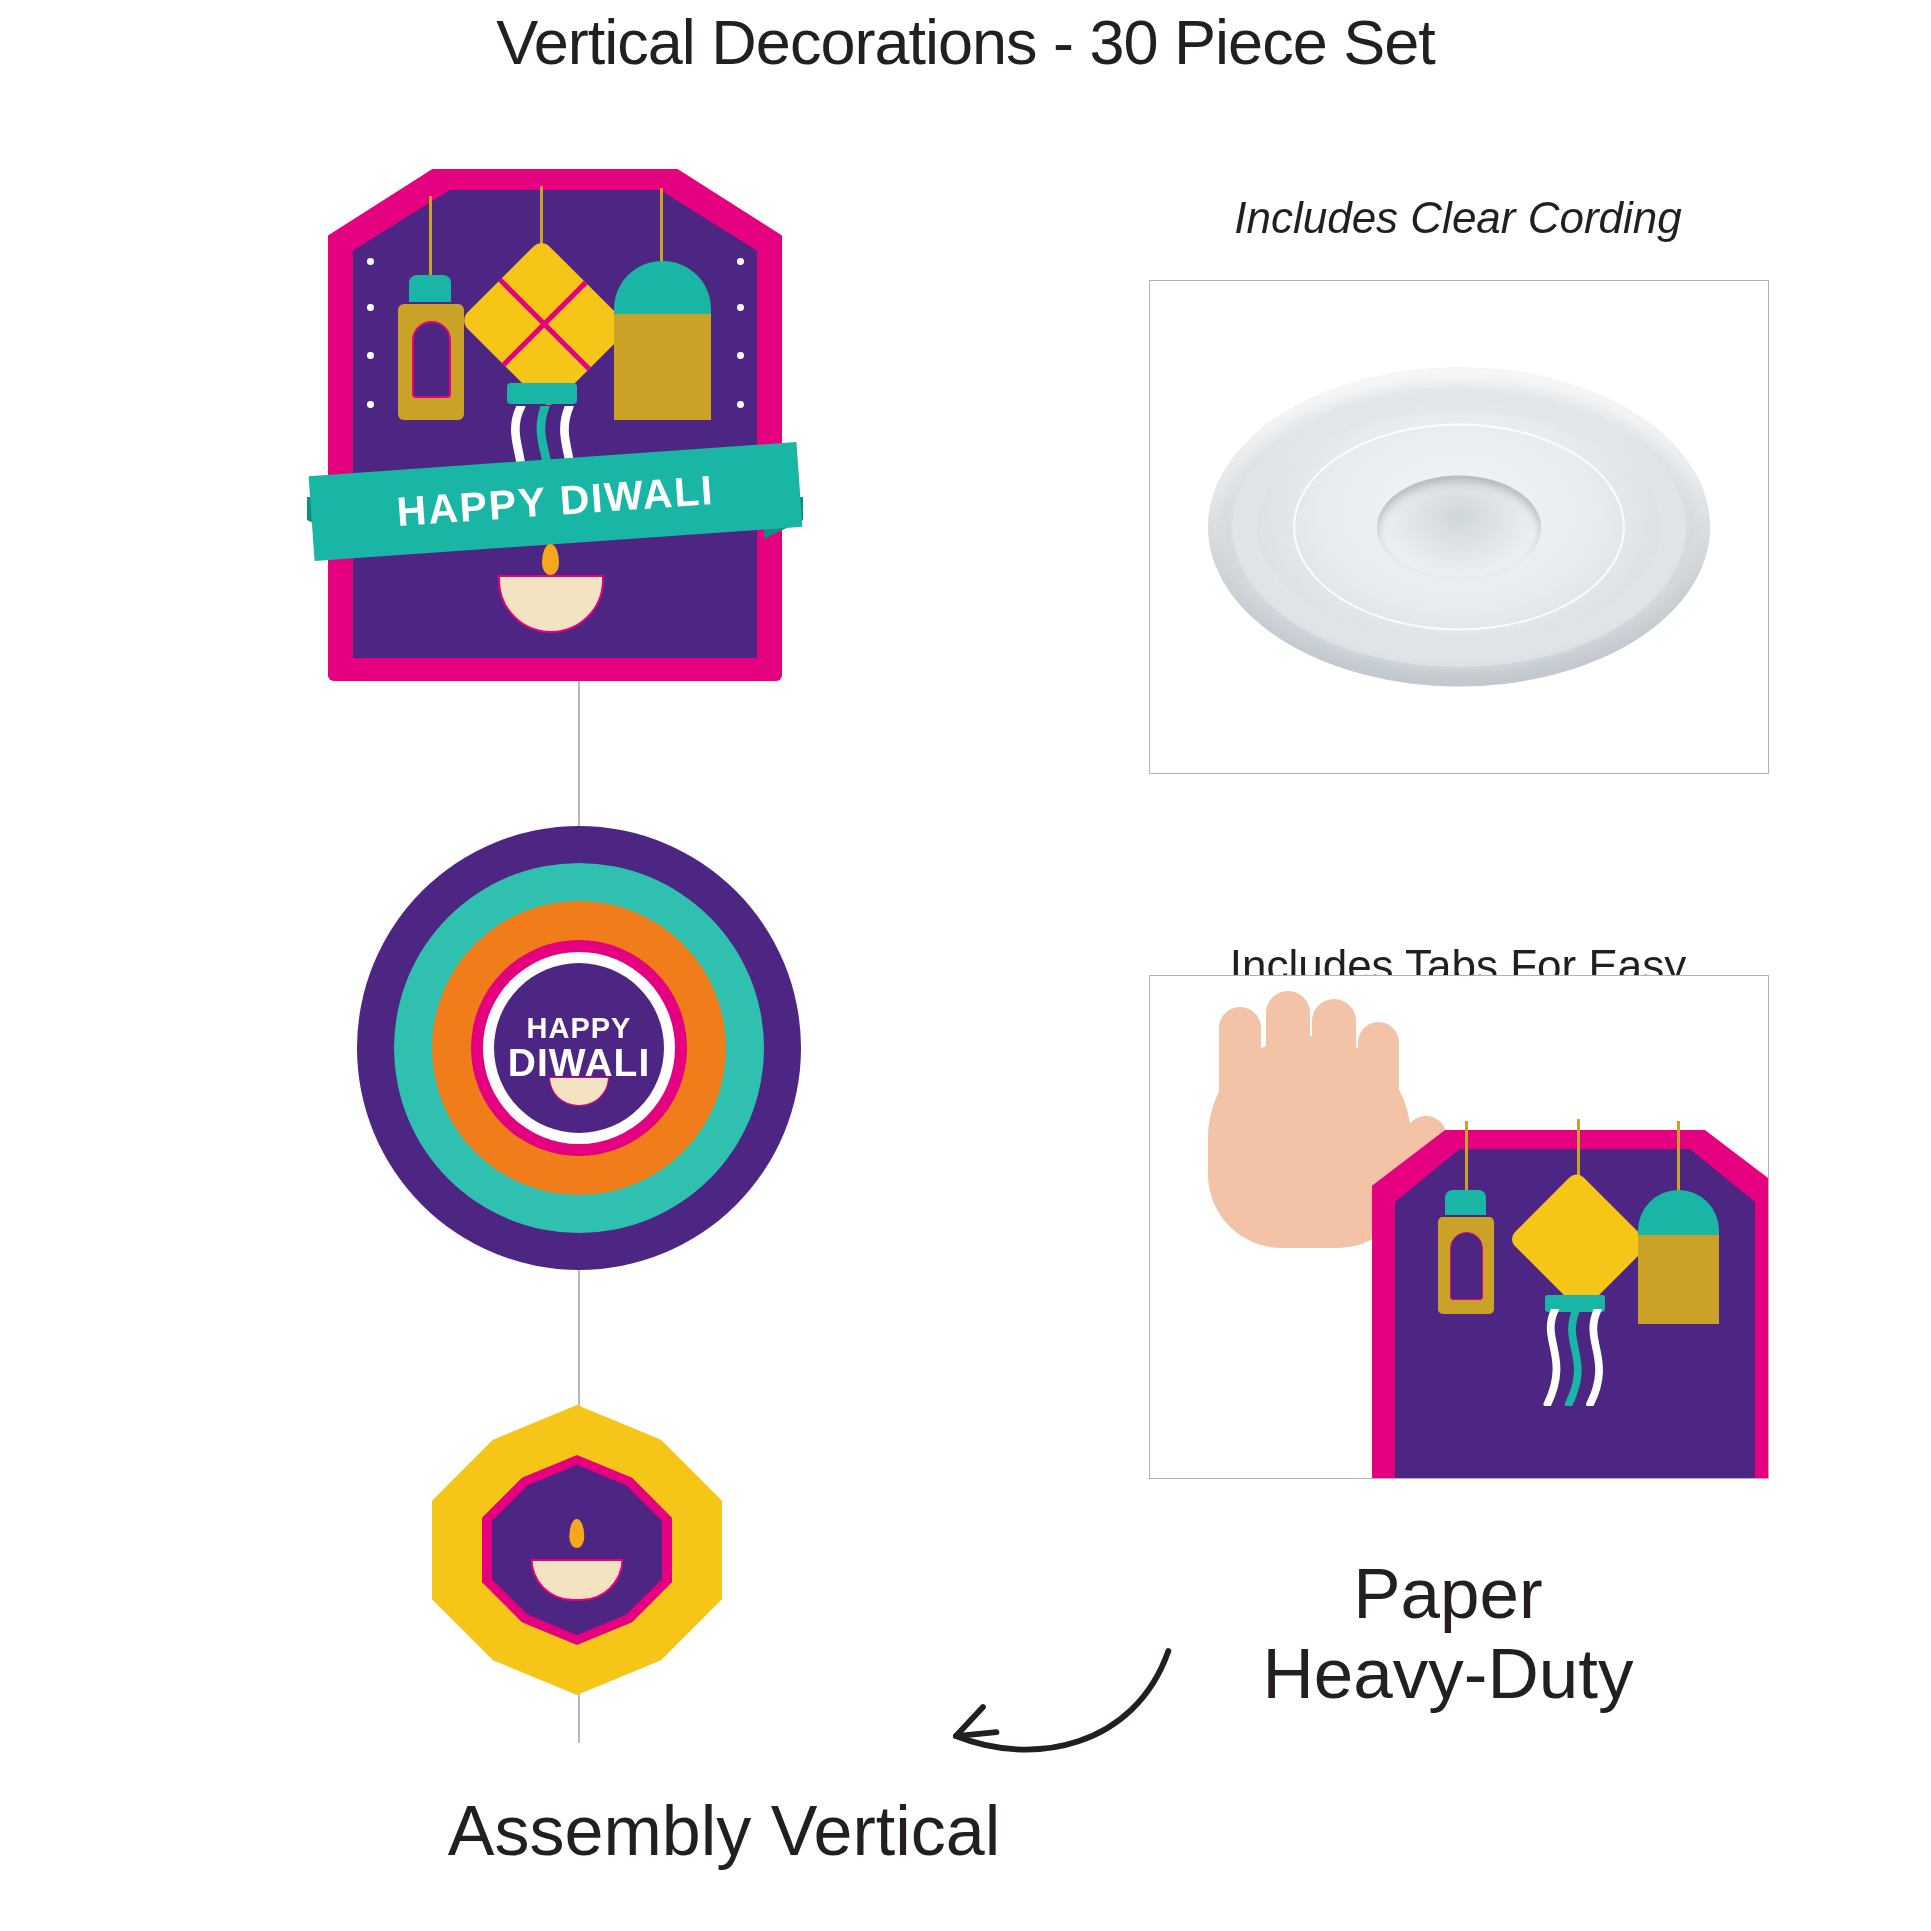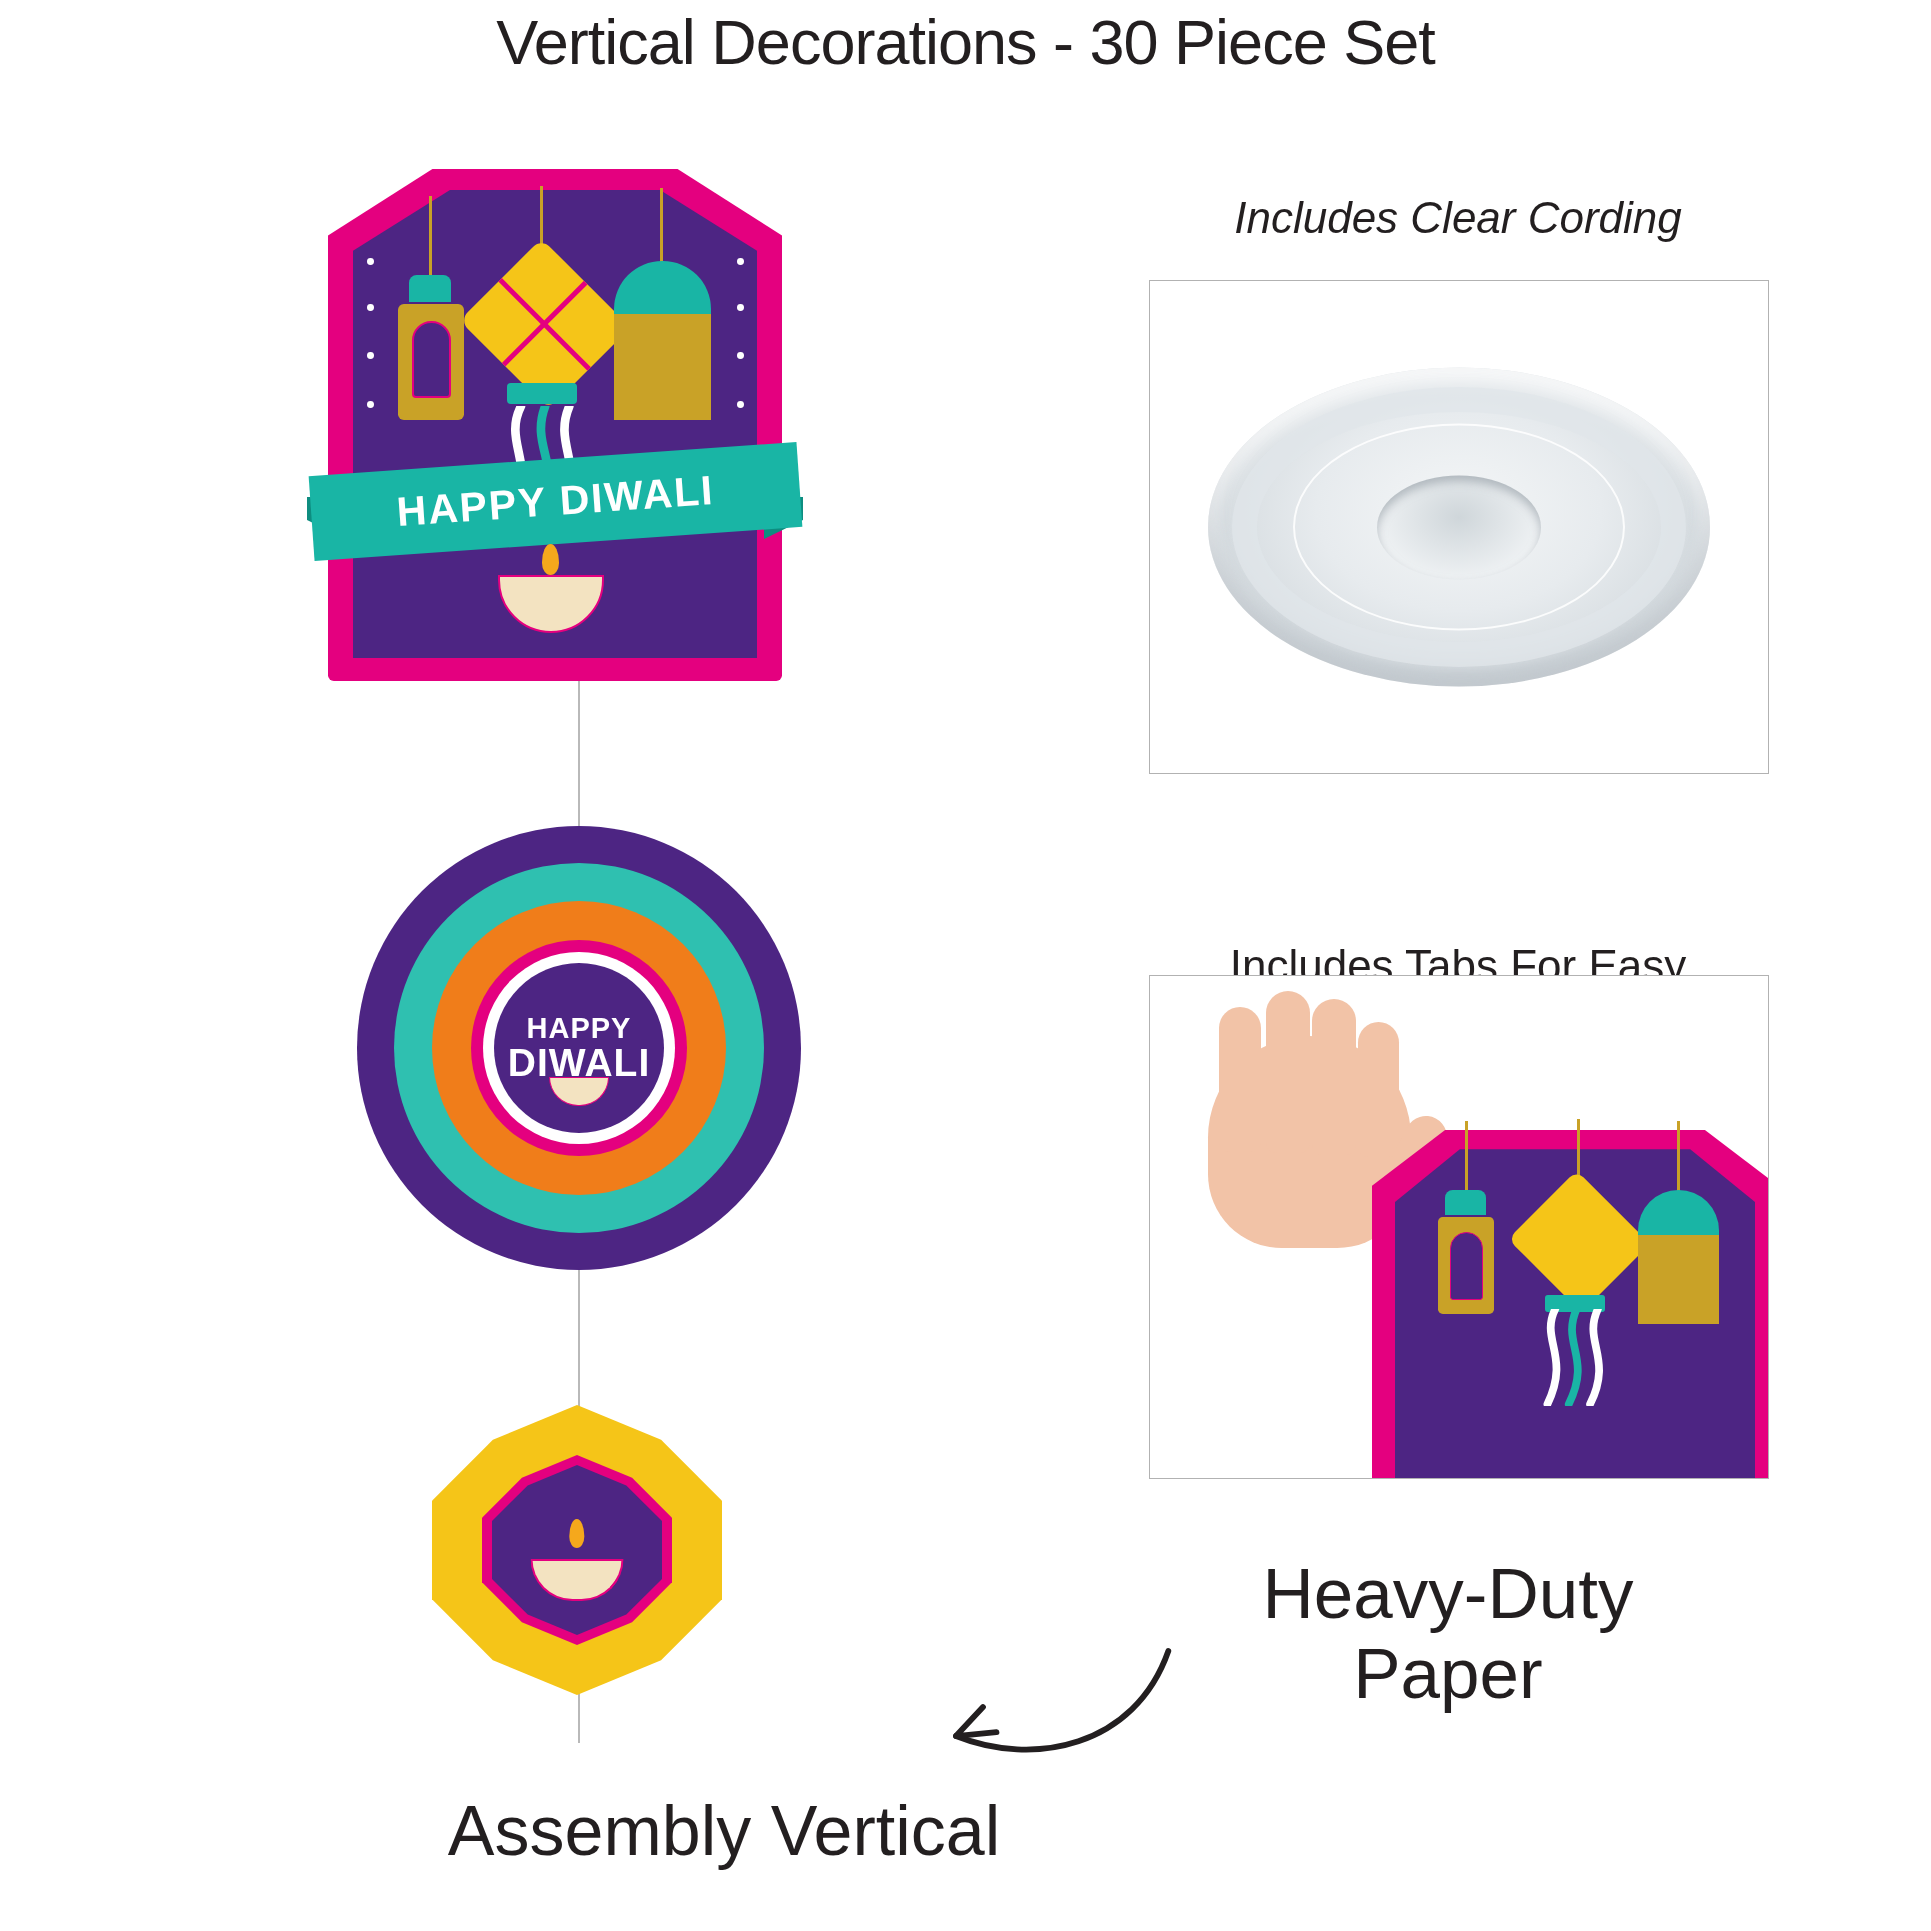--- a/index.html
+++ b/index.html
@@ -578,22 +578,22 @@
   <div class="cp-dome-c"></div>
   <div class="cp-lantern-c"></div>
   <svg class="cp-streamer" viewBox="0 0 96 100">
     <path d="M24 0 C 8 32, 40 48, 16 98" stroke="#ffffff" stroke-width="8" fill="none" stroke-linecap="round"></path>
     <path d="M46 0 C 30 36, 62 50, 38 98" stroke="#19b5a5" stroke-width="8" fill="none" stroke-linecap="round"></path>
     <path d="M68 0 C 52 34, 84 50, 60 98" stroke="#ffffff" stroke-width="8" fill="none" stroke-linecap="round"></path>
   </svg>
 </div>
 
 <div id="heavy-duty">
+  <div>Paper</div>
   <div>Heavy-Duty</div>
-  <div>Paper</div>
 </div>
 
 <svg id="arrow" viewBox="0 0 260 180">
   <path d="M250 30 C 215 130, 110 150, 30 118" stroke="#231f20" stroke-width="6" fill="none" stroke-linecap="round"></path>
   <path d="M30 118 L 72 114 M30 118 L 58 88" stroke="#231f20" stroke-width="6" fill="none" stroke-linecap="round"></path>
 </svg>
 
 <div id="assembly">Assembly Vertical</div>
 
 

